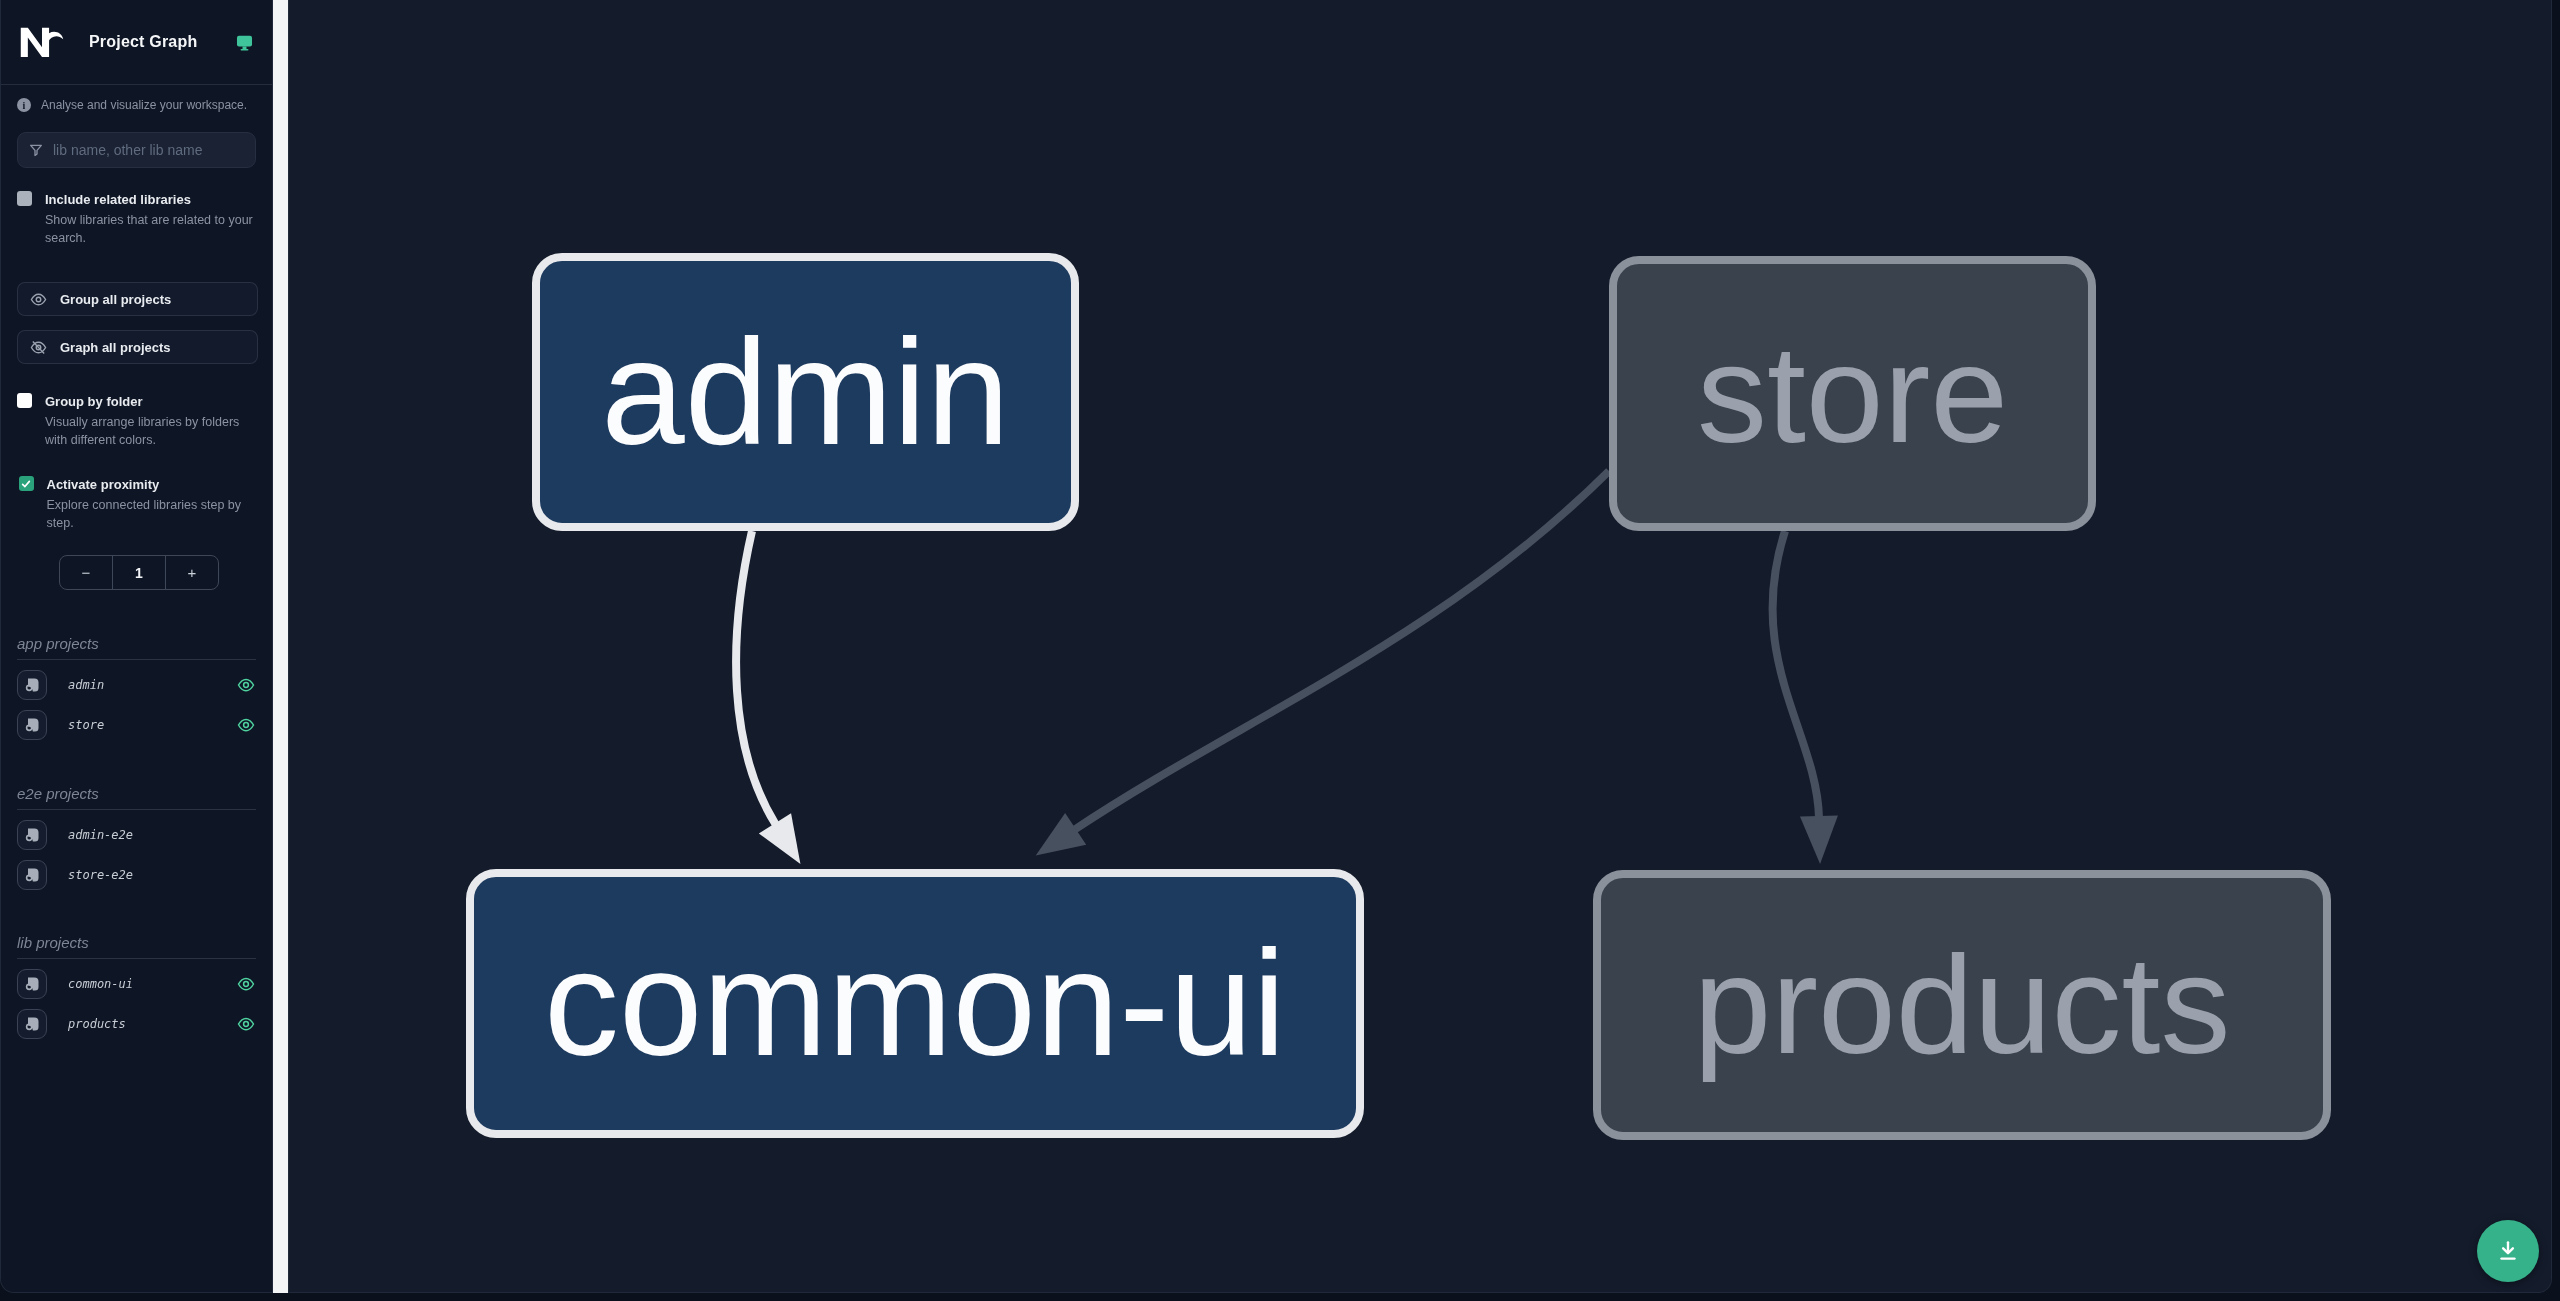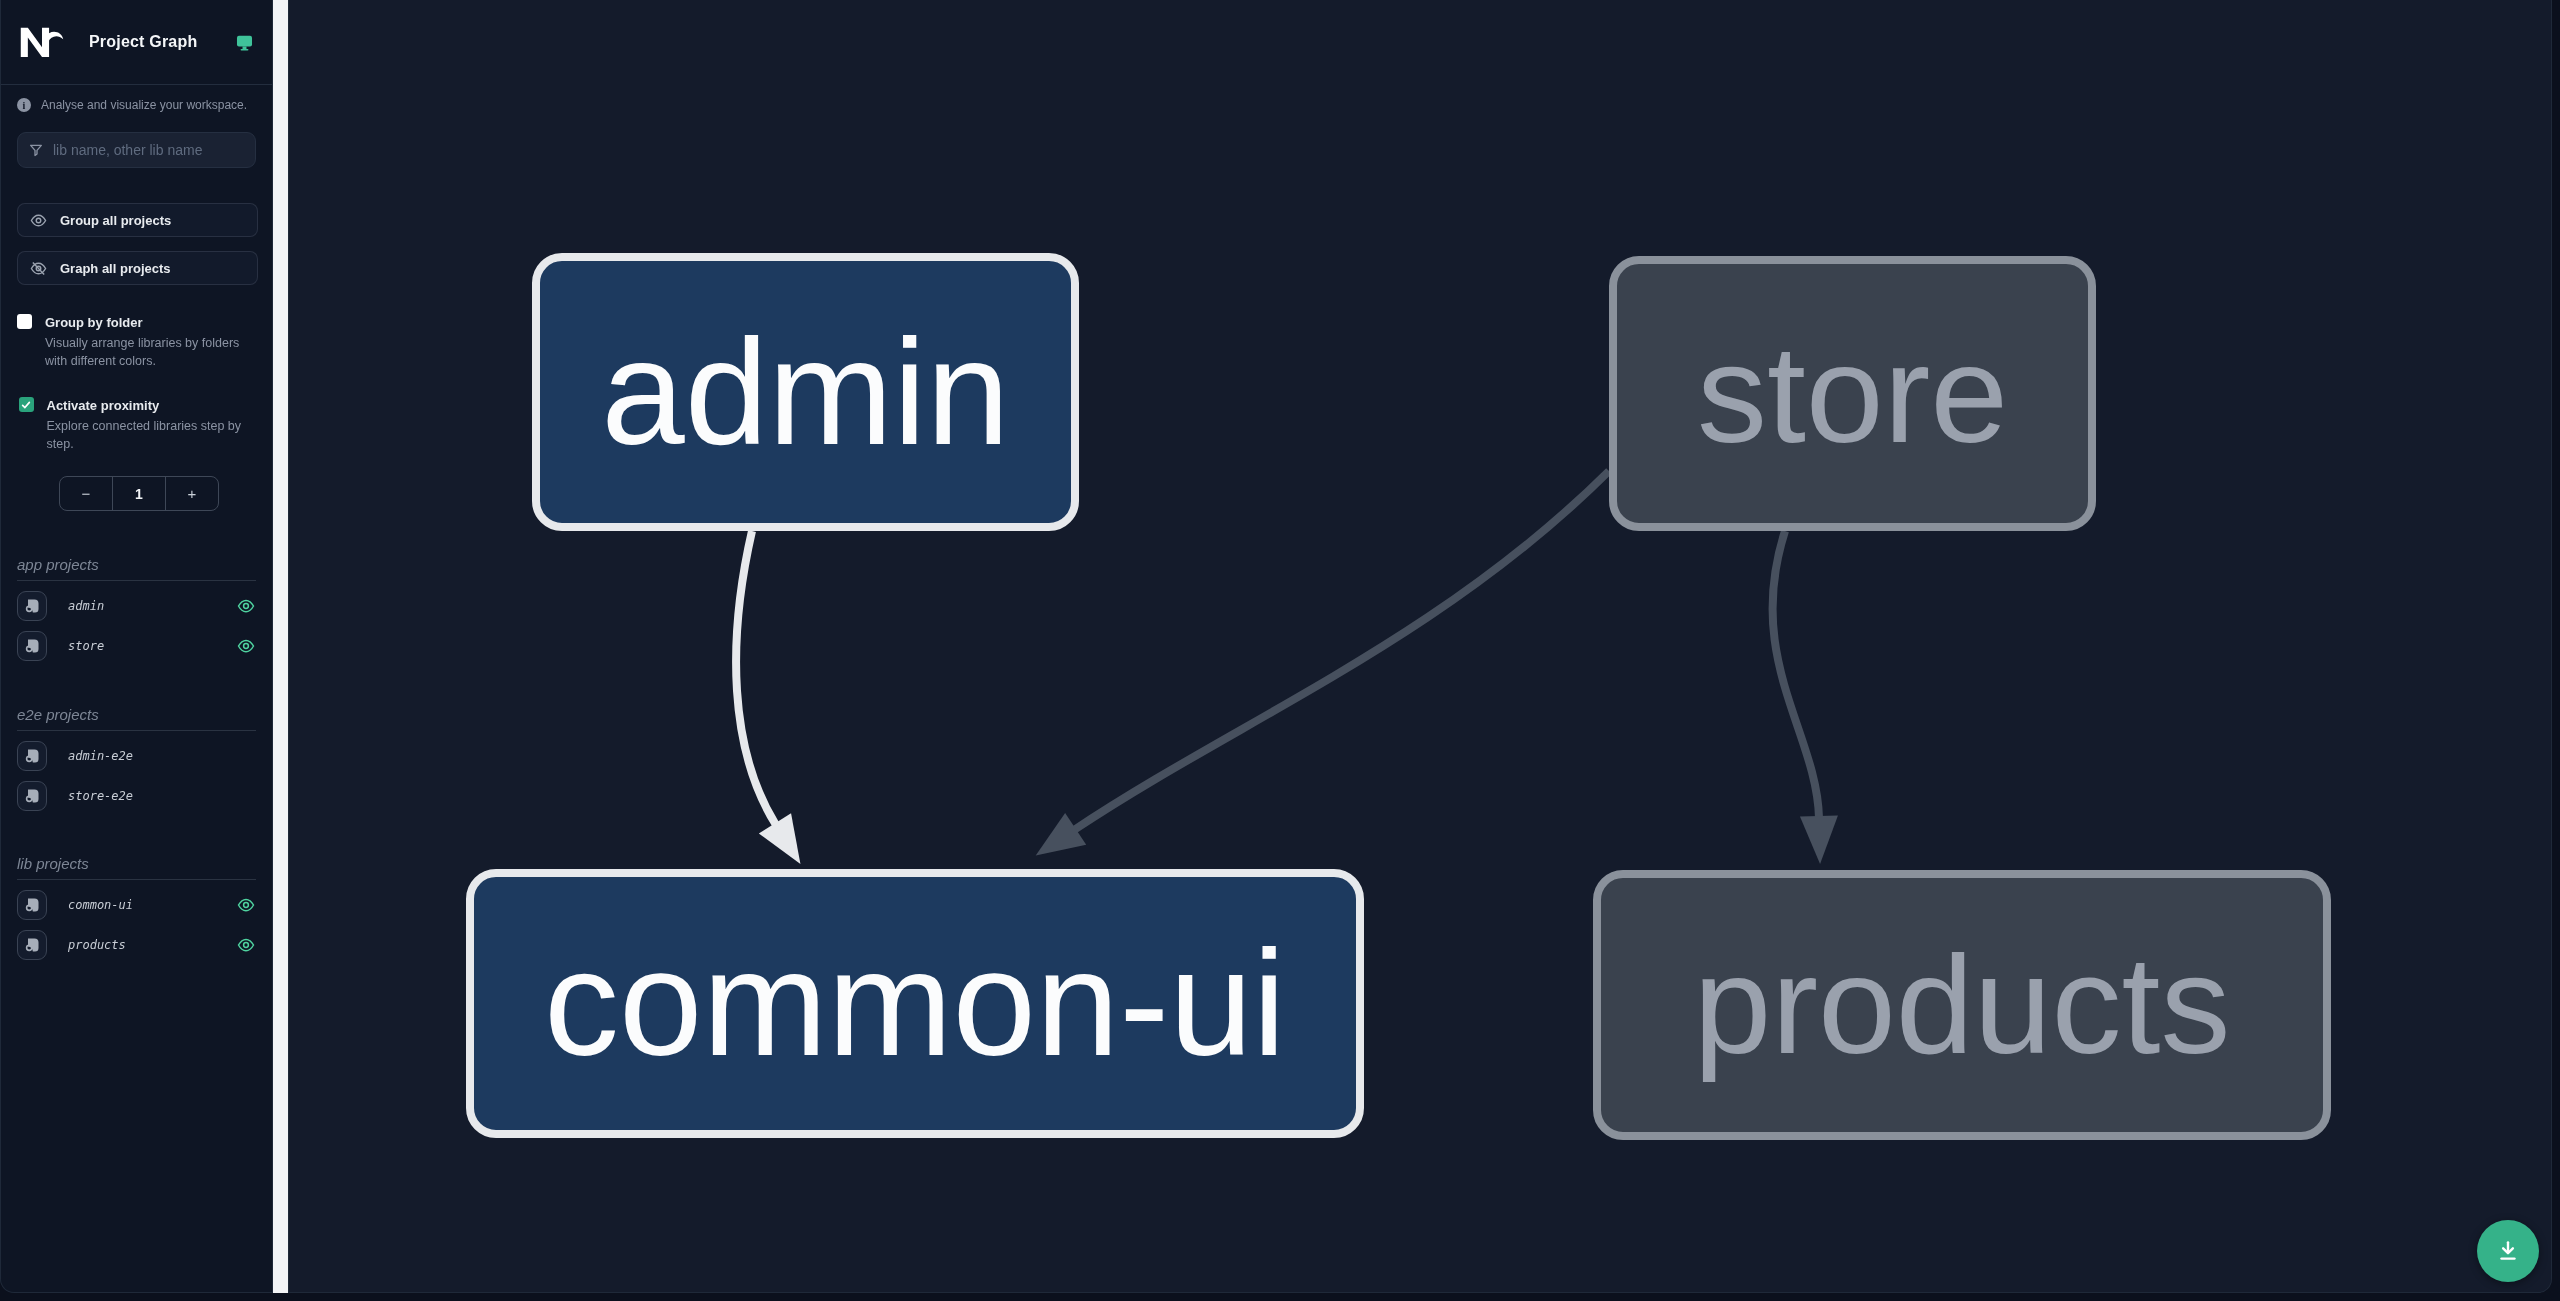--- a/index.html
+++ b/index.html
@@ -120,20 +120,27 @@
         <span class="intro-text">Analyse and visualize your workspace.</span>
       </div>
 
       <div class="searchbox">
         <svg width="16" height="16" viewBox="0 0 24 24" fill="none" stroke="#8b93a3" stroke-width="2" stroke-linejoin="round">
           <path d="M4 5 h16 l-6.5 7.5 v5.5 l-3 2.2 v-7.7 Z"></path>
         </svg>
         <input type="text" placeholder="lib name, other lib name" style="">
       </div>
 
+      <label class="check-item">
+        <span class="cbx muted"></span>
+        <span class="check-texts">
+          <span class="check-label">Include related libraries</span>
+          <div class="check-desc">Show libraries that are related to your search.</div>
+        </span>
+      </label>
 
       <button class="sb-btn first">
         <svg width="17" height="17" viewBox="0 0 24 24" fill="none" stroke="#9aa2af" stroke-width="2">
           <path d="M2 12 C5 6.5 9 4.5 12 4.5 C15 4.5 19 6.5 22 12 C19 17.5 15 19.5 12 19.5 C9 19.5 5 17.5 2 12 Z"></path>
           <circle cx="12" cy="12" r="3.2"></circle>
         </svg>
         <span>Group all projects</span>
       </button>
 
       <button class="sb-btn">

